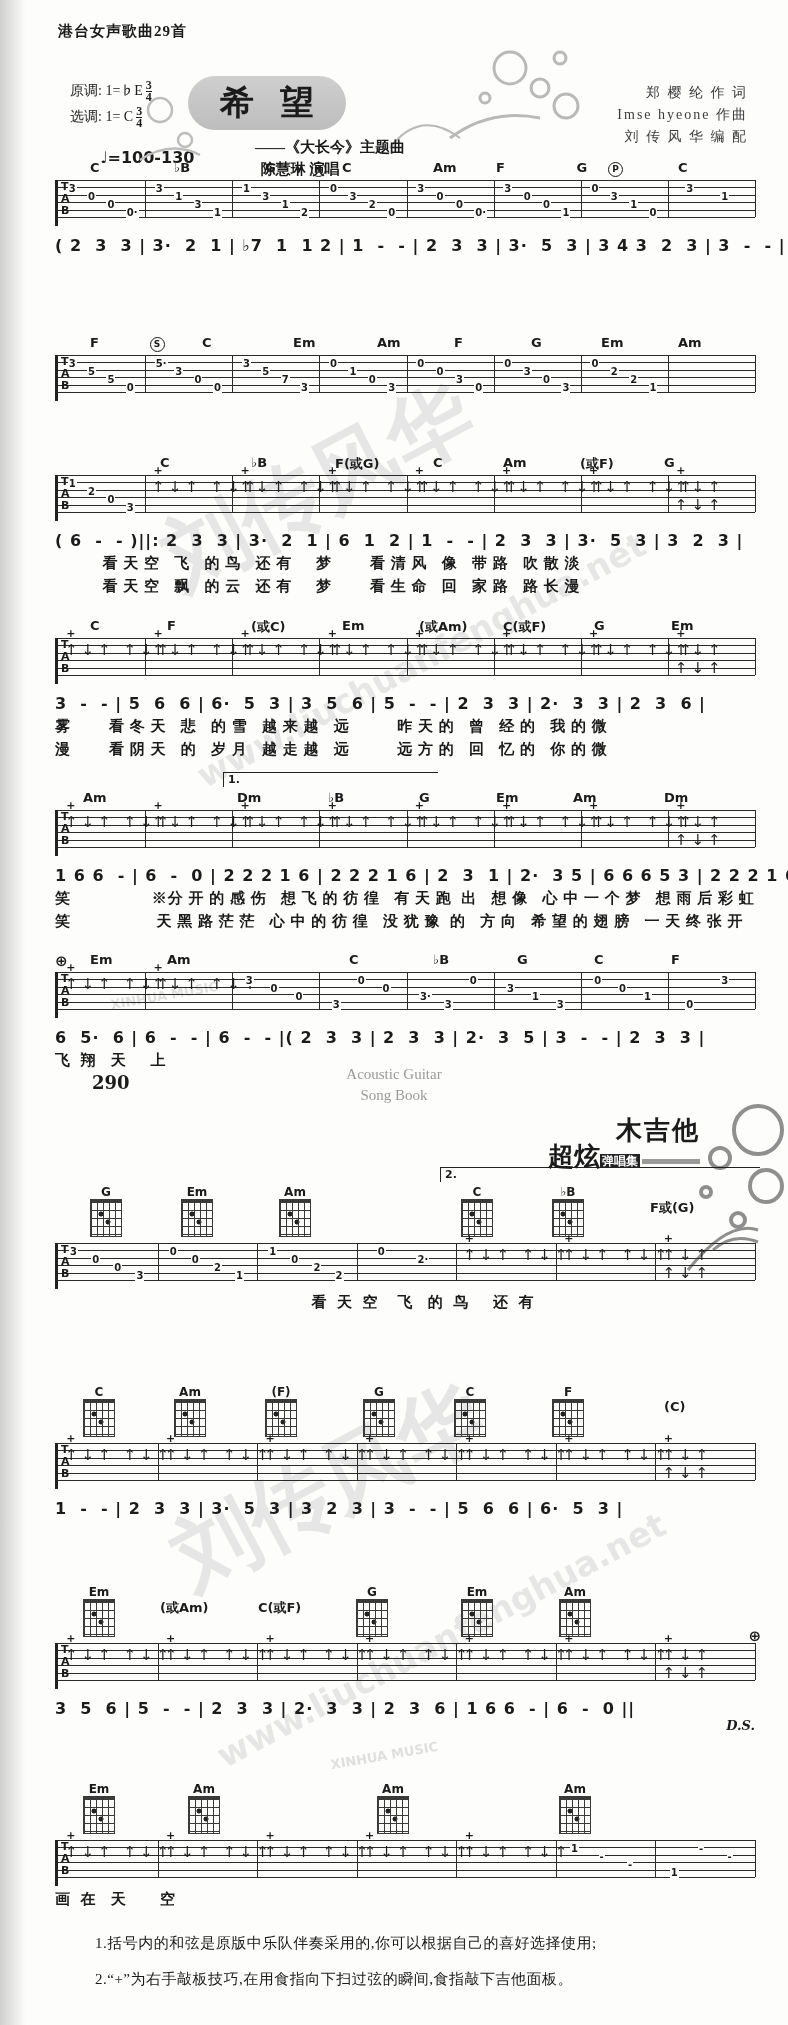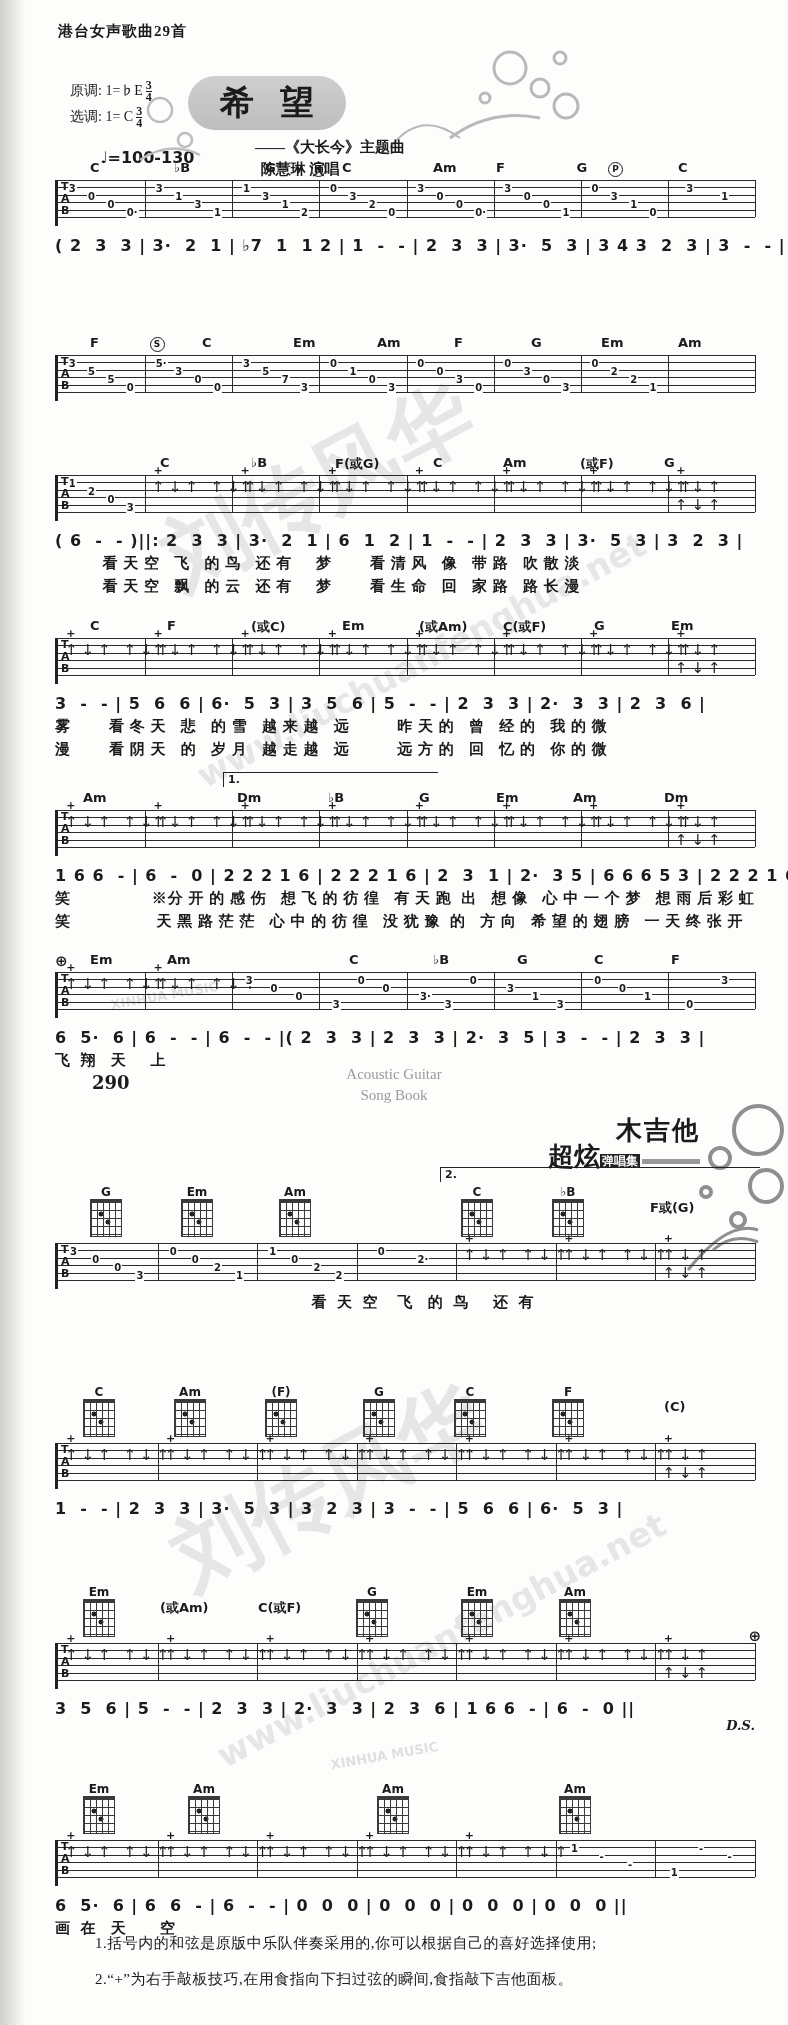--- a/index.html
+++ b/index.html
@@ -102,20 +102,25 @@
         <path d="M10 100 q30 -20 60 -5"></path>
     </g>
   </svg>
 
   <div class="banner">
       <span>希望</span>
     </div>
   <div class="subtitle">——《大长今》主题曲</div>
   <div class="singer" style="top:160px">陈慧琳   演唱</div>
 
+  <div class="credits">
+    <div>郑 樱 纶 作 词</div>
+    <div>Imse hyeone 作曲</div>
+    <div>刘 传 风 华 编 配</div>
+  </div>
 
   <div id="systems">
       <div class="sys" style="top: 160px;">
         <div class="chordrow">
           <b style="left: 5%;">C</b>
           <b style="left: 17%;">♭B</b>
           <b style="left: 30%;">G</b>
           <b style="left: 36.5%;"><span class="circ">H</span></b>
           <b style="left: 41%;">C</b>
           <b style="left: 54%;">Am</b>
@@ -593,21 +598,20 @@
           <div class="strum" style="left: 43.8571%;">↑↓↑ ↑↓↑</div>
           <div class="plus" style="left: 58.3429%;">+</div>
           <div class="strum" style="left: 58.1429%;">↑↓↑ ↑↓↑</div>
           <div class="tdig" style="left: 73.4694%; top: 3px;">1</div>
           <div class="tdig" style="left: 77.551%; top: 11px;">-</div>
           <div class="tdig" style="left: 81.6327%; top: 19px;">-</div>
           <div class="tdig" style="left: 87.7551%; top: 27px;">1</div>
           <div class="tdig" style="left: 91.8367%; top: 3px;">-</div>
           <div class="tdig" style="left: 95.9184%; top: 11px;">-</div>
         </div>
-        <div class="jianpu">6  5·  6 | 6  6  - | 6  -  - | 0  0  0 | 0  0  0 | 0  0  0 | 0  0  0 ||</div>
         <div class="lyric">画  在   天       空</div>
       </div>
     </div>
 
   <div class="pageno">290</div>
   <div class="book">
     <div>Acoustic Guitar</div>
     <div>Song Book</div>
   </div>
 

